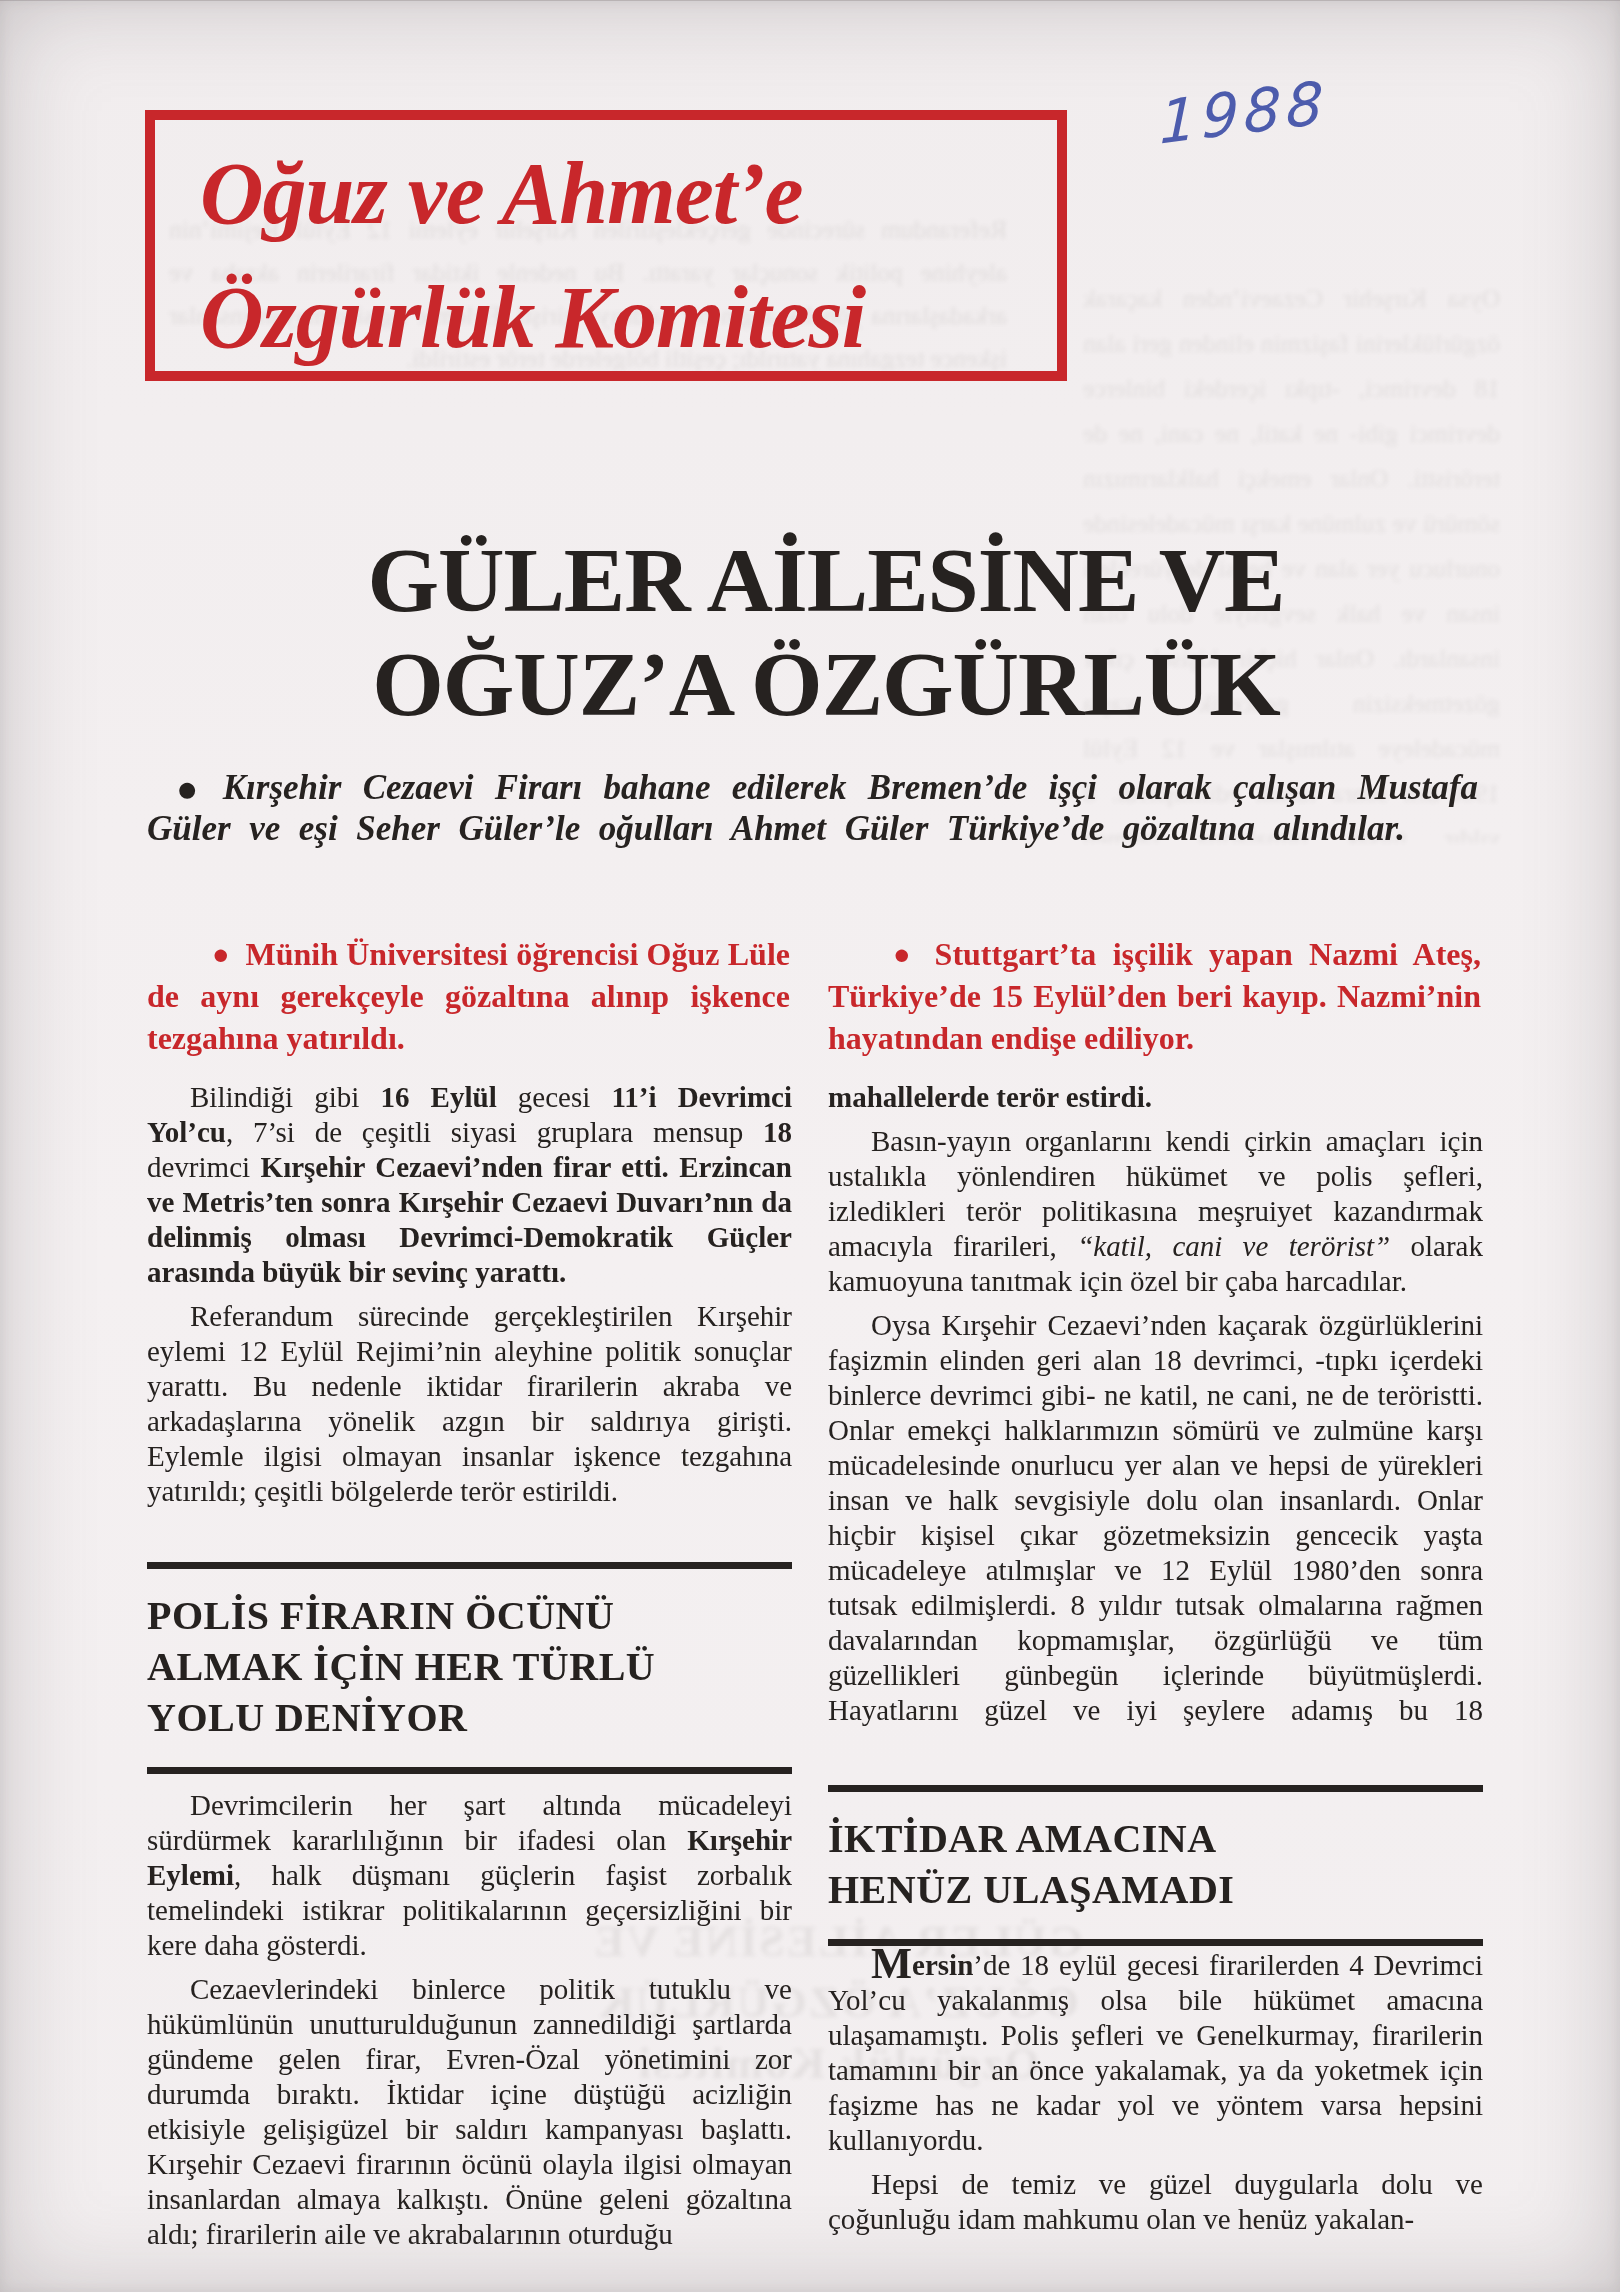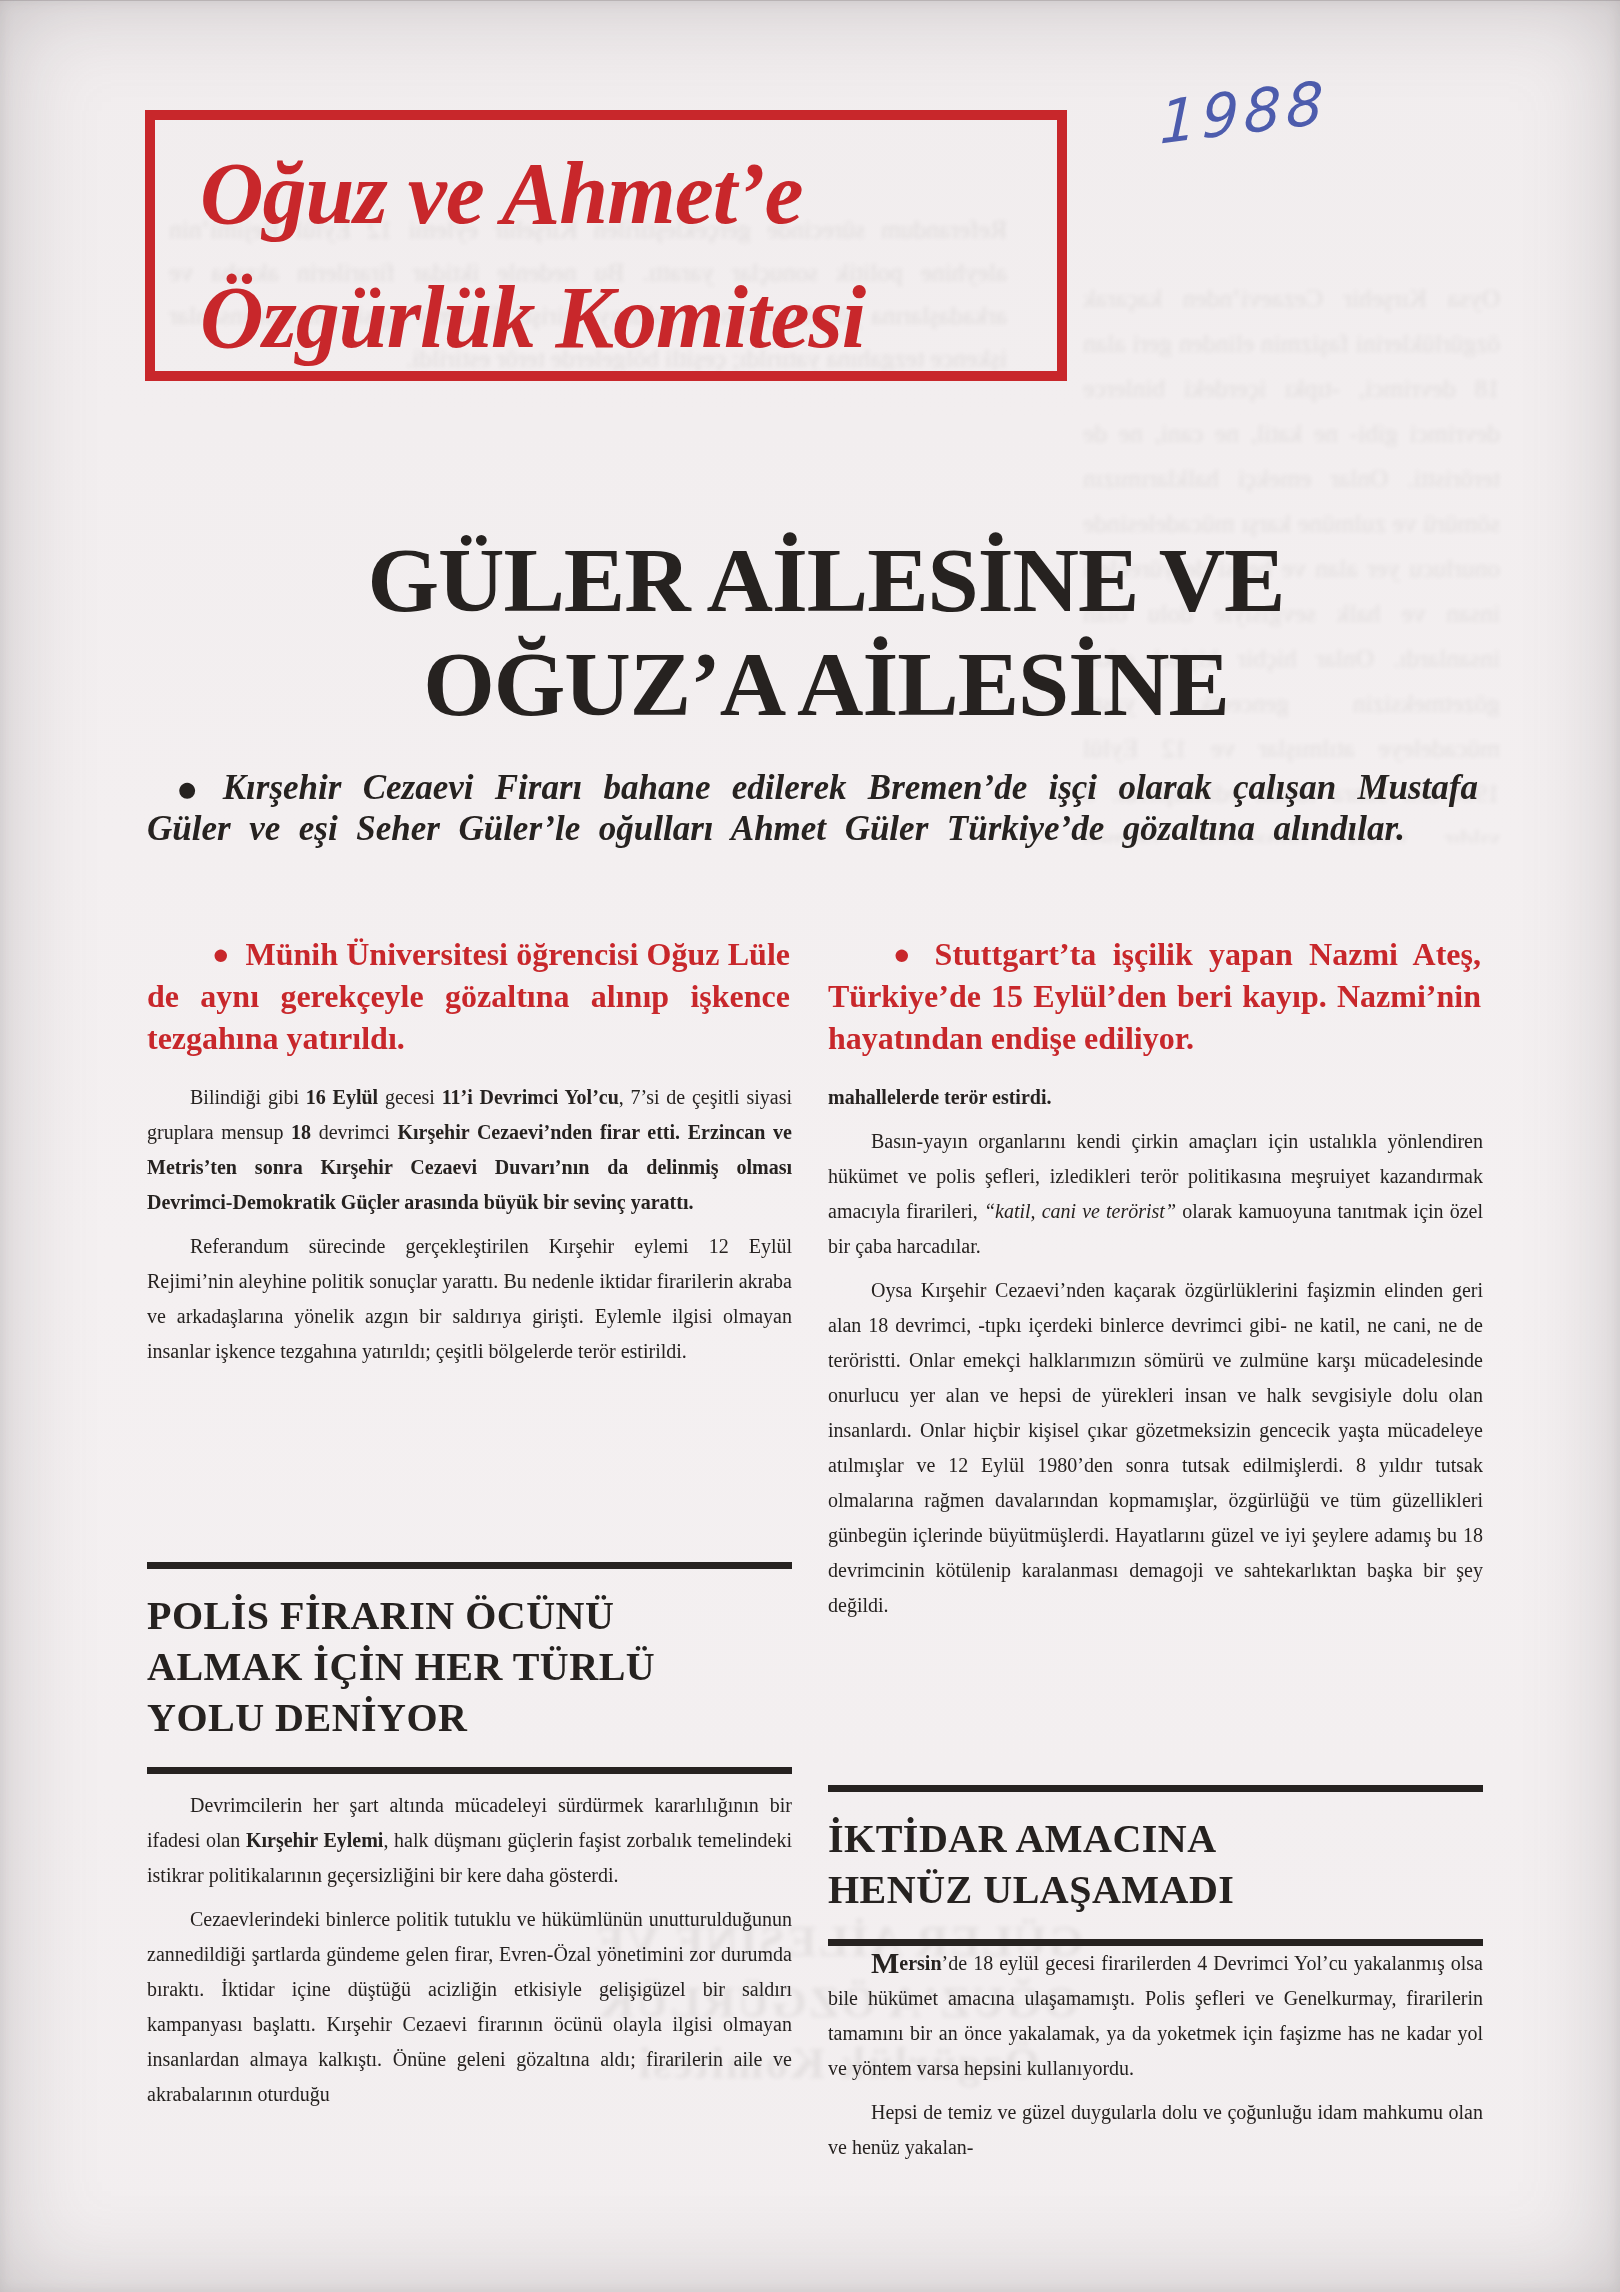--- a/index.html
+++ b/index.html
@@ -48,21 +48,21 @@
     font-size:35px;line-height:40px;font-weight:bold;font-style:italic;
     word-spacing:9.8px;text-align:justify;text-indent:29px;}
   .lead .bullet{font-style:normal;font-size:37px;margin-right:21.6px;vertical-align:-2px;}
   
   .hl{position:absolute;margin:0;z-index:2;color:#c8272b;font-weight:bold;
     font-size:32px;line-height:42px;text-align:justify;text-indent:65px;}
   .hl .bullet{font-size:29px;margin-right:15.7px;vertical-align:1px;}
   .hl-left{left:147px;top:933px;width:643px;}
   .hl-right{left:828px;top:933px;width:653px;}
   
-  .colblock{position:absolute;z-index:2;font-size:20px;line-height:35px;text-align:justify;overflow:hidden;}
+  .colblock{position:absolute;z-index:2;font-size:29px;line-height:35px;text-align:justify;overflow:hidden;}
   .colblock p{margin:0 0 8.8px 0;text-indent:43px;}
   .colblock p.noindent{text-indent:0;font-weight:bold;}
   .colL-a{left:147px;top:1080px;width:645px;height:478px;}
   .colL-b{left:147px;top:1788px;width:645px;height:504px;}
   .colR-a{left:828px;top:1080px;width:655px;height:649px;}
   .colR-b{left:828px;top:1946px;width:655px;height:346px;}
   
   .colhead{position:absolute;z-index:2;}
   .colhead-left{left:147px;top:1562px;width:645px;}
   .colhead-right{left:828px;top:1785px;width:655px;}
@@ -94,21 +94,21 @@
     <div class="masthead-text">
       <span>Oğuz ve Ahmet’e</span><br>
       <span>Özgürlük Komitesi</span>
     </div>
   </div>
 
   <div class="year">1988</div>
 
   <h1 class="headline">
     <span>GÜLER AİLESİNE VE</span><br>
-    <span>OĞUZ’A AİLESİNE</span>
+    <span>OĞUZ’A ÖZGÜRLÜK</span>
   </h1>
 
   <p class="lead"><span class="bullet">●</span><span>Kırşehir Cezaevi Firarı bahane edilerek Bremen’de işçi olarak çalışan Mustafa Güler ve eşi Seher Güler’le oğulları Ahmet Güler Türkiye’de gözaltına alındılar.</span></p>
 
   <p class="hl hl-left"><span class="bullet">●</span><span>Münih Üniversitesi öğrencisi Oğuz Lüle de aynı gerekçeyle gözaltına alınıp işkence tezgahına yatırıldı.</span></p>
   <p class="hl hl-right"><span class="bullet">●</span><span>Stuttgart’ta işçilik yapan Nazmi Ateş, Türkiye’de 15 Eylül’den beri kayıp. Nazmi’nin hayatından endişe ediliyor.</span></p>
 
   <div class="colblock colL-a">
     <p><span>Bilindiği gibi </span><span class="b">16 Eylül</span><span> gecesi </span><span class="b">11’i Devrimci Yol’cu</span><span>, 7’si de çeşitli siyasi gruplara mensup </span><span class="b">18</span><span> devrimci </span><span class="b">Kırşehir Cezaevi’nden firar etti. Erzincan ve Metris’ten sonra Kırşehir Cezaevi Duvarı’nın da delinmiş olması Devrimci-Demokratik Güçler arasında büyük bir sevinç yarattı.</span></p>
     <p>Referandum sürecinde gerçekleştirilen Kırşehir eylemi 12 Eylül Rejimi’nin aleyhine politik sonuçlar yarattı. Bu nedenle iktidar firarilerin akraba ve arkadaşlarına yönelik azgın bir saldırıya girişti. Eylemle ilgisi olmayan insanlar işkence tezgahına yatırıldı; çeşitli bölgelerde terör estirildi.</p>

